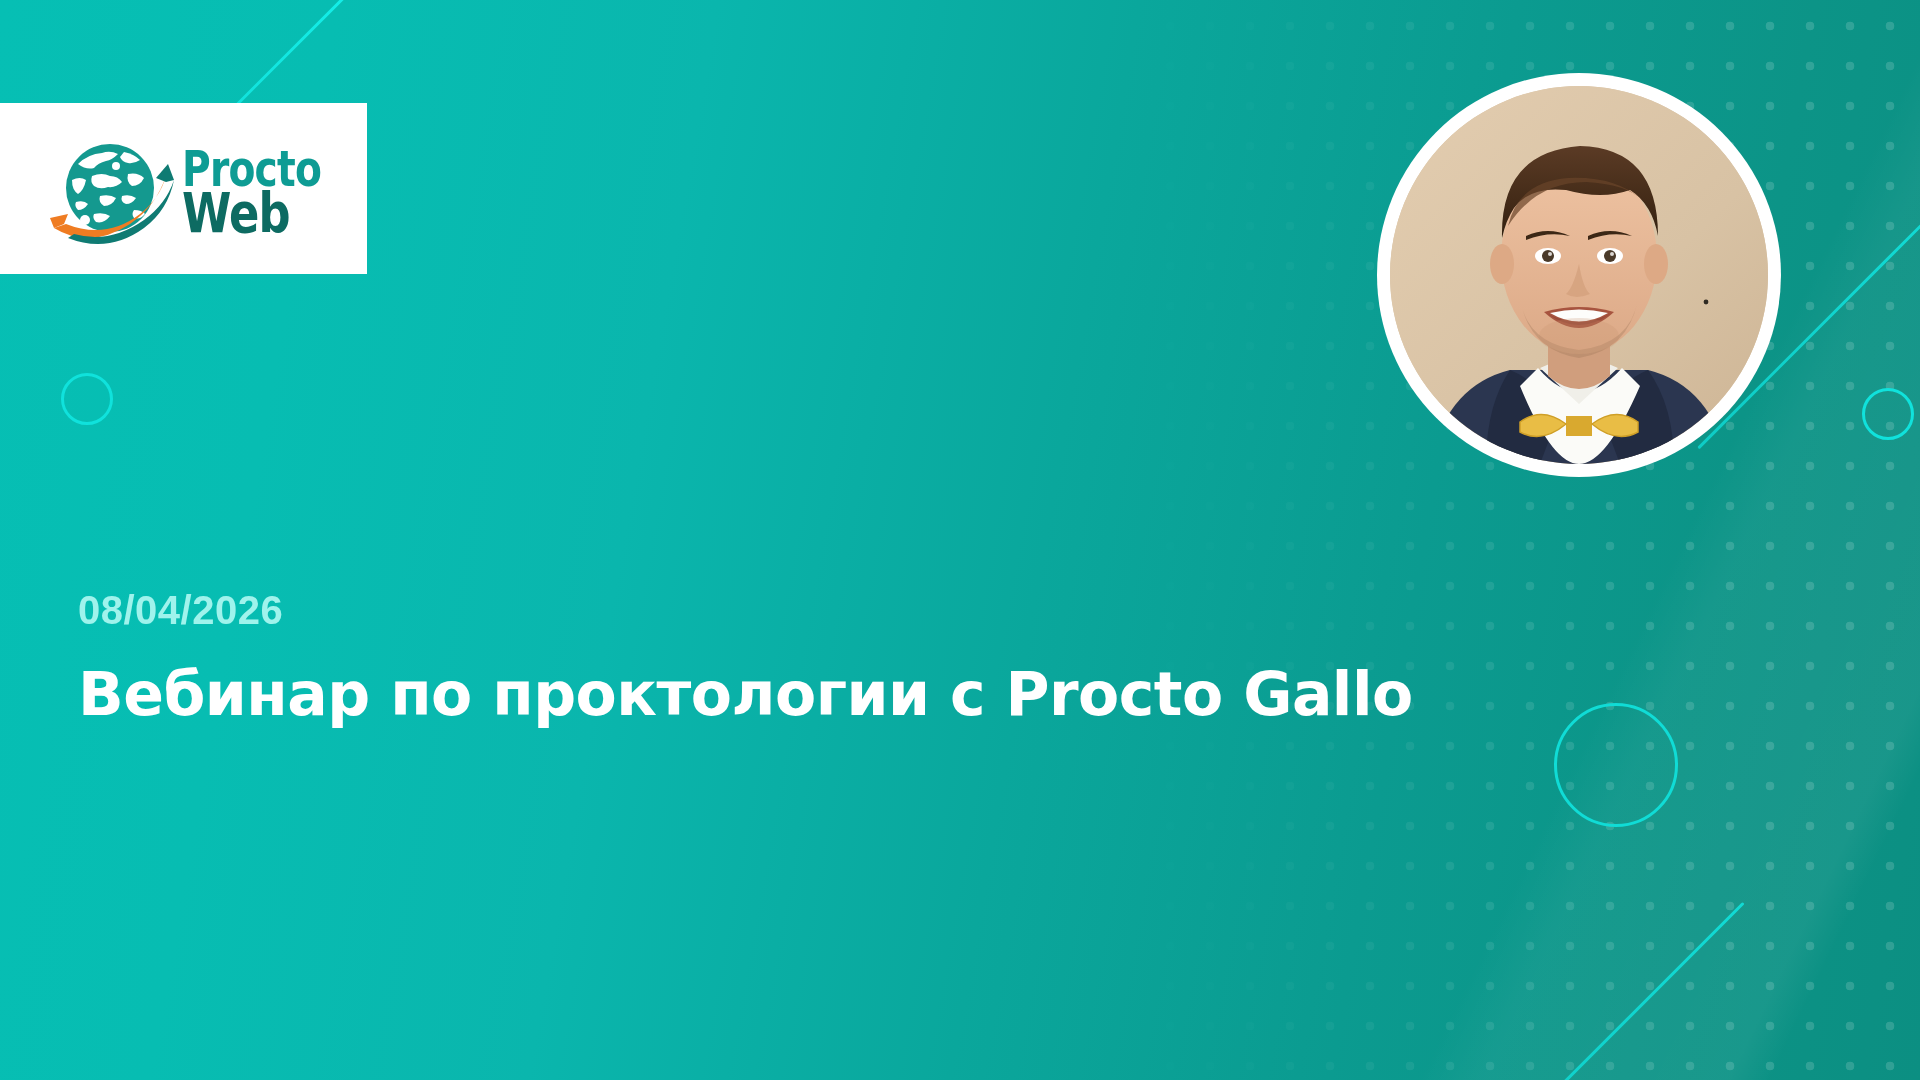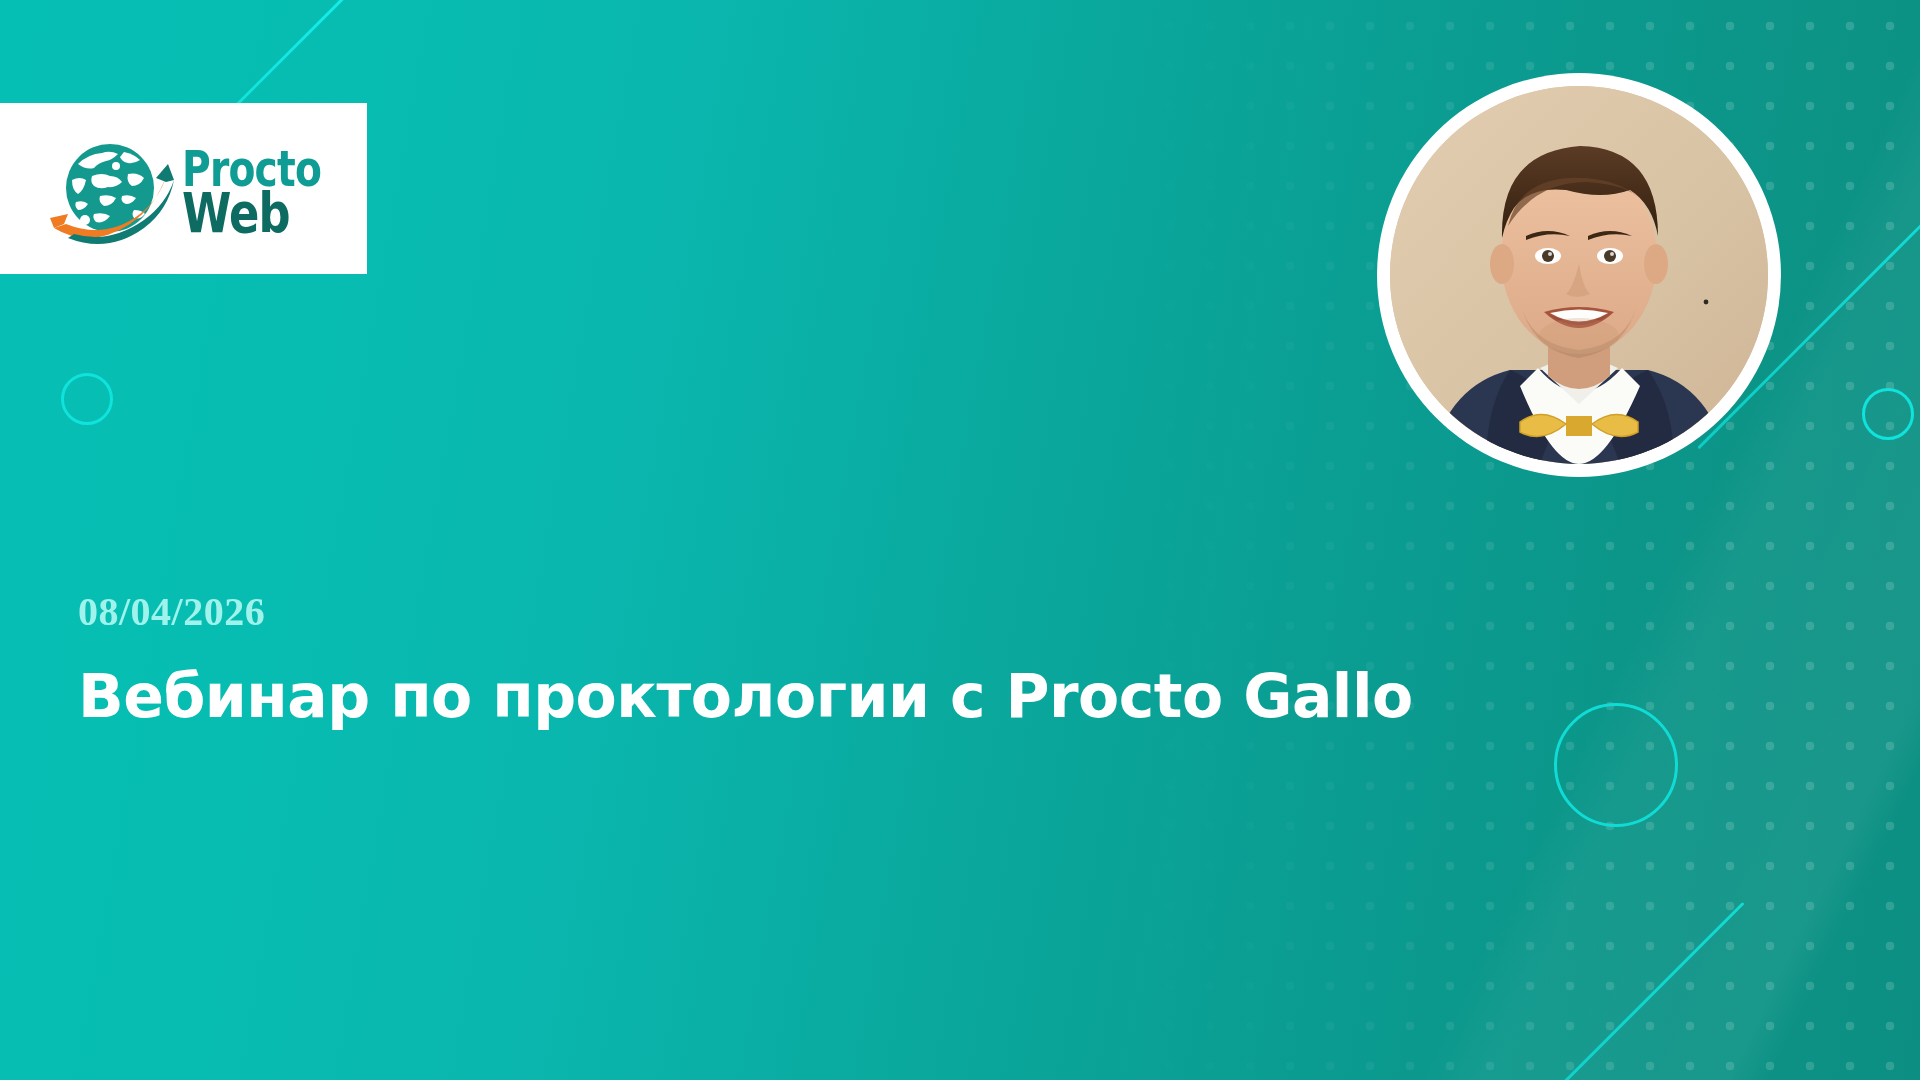--- a/index.html
+++ b/index.html
@@ -196,21 +196,21 @@
   }
 
   
   .text-block {
     position: absolute;
     left: 78px;
     top: 588px;
     width: 1300px;
   }
   .event-date {
-    font-family: Liberation Serif, serif;
+    font-family: Liberation Sans, sans-serif;
     font-weight: 700;
     font-size: 40px;
     letter-spacing: .5px;
     color: #9ff3ec;
     margin: 0 0 26px 0;
   }
   .event-title {
     font-family: "DejaVu Sans", sans-serif;
     font-weight: 700;
     font-size: 60px;

